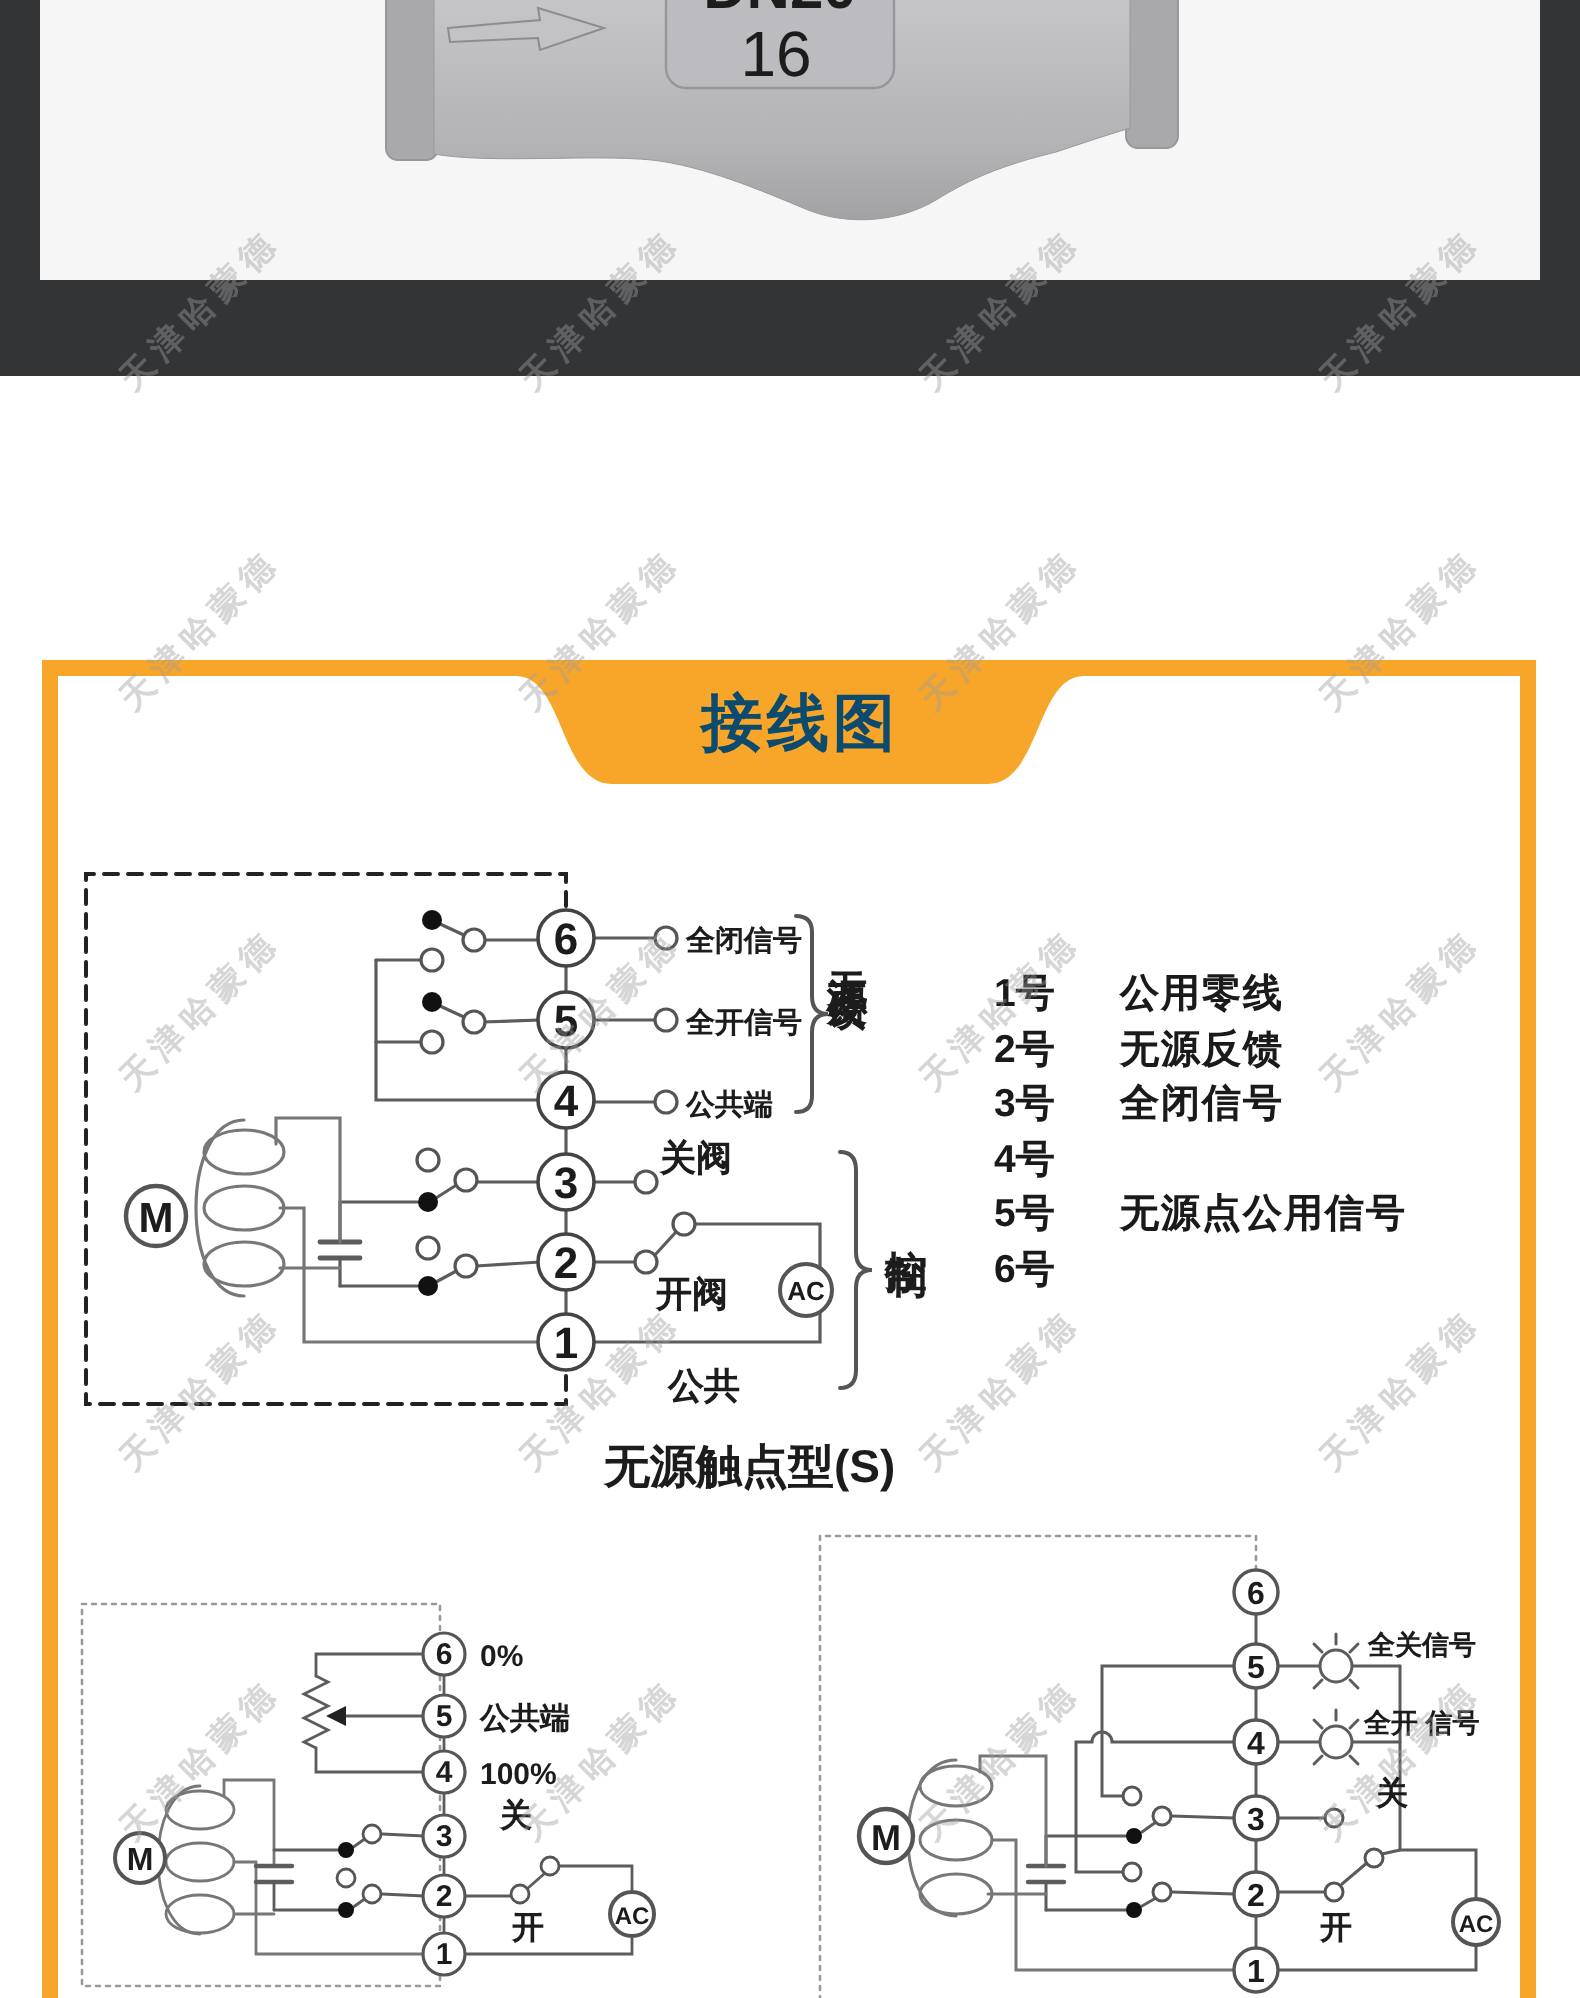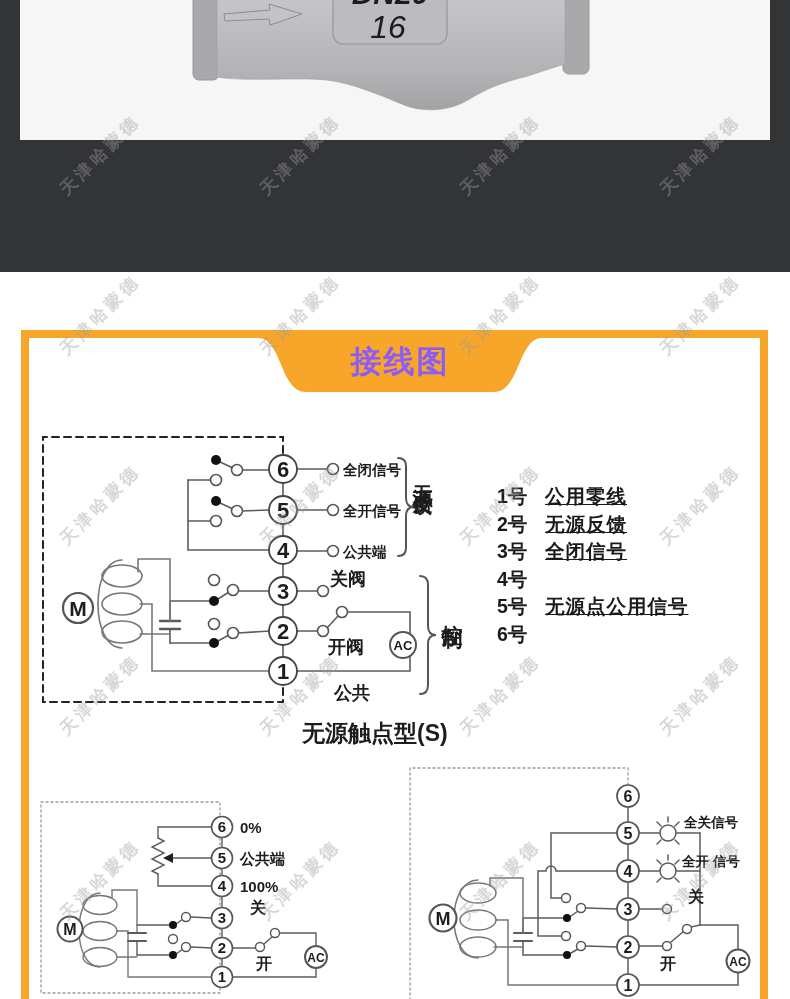--- a/index.html
+++ b/index.html
@@ -1,40 +1,40 @@
 <!DOCTYPE html>
 <html><head>
 <meta charset="utf-8">
 <style>
   html,body{margin:0;padding:0;background:#fff;}
   .page{position:relative;width:790px;height:999px;overflow:hidden;background:#fff;
         font-family:"Liberation Sans","DejaVu Sans",sans-serif;}
   
-  .top-section{position:absolute;left:0;top:0;width:790px;height:272px;background:#333436;font-style:italic;}
+  .top-section{position:absolute;left:0;top:0;width:790px;height:188px;background:#333436;}
   .photo-panel{position:absolute;left:20px;top:0;width:750px;height:140px;background:#f6f6f6;overflow:hidden;}
   
   
   .wiring-box{position:absolute;left:21px;top:330px;width:731px;height:669px;
               border-left:8px solid #F7A62A;border-right:8px solid #F7A62A;border-top:8px solid #F7A62A;
               background:#fff;}
   .ribbon-wrap{position:absolute;left:250px;top:330px;width:300px;height:64px;}
   .banner-title{position:absolute;left:250px;top:341px;width:300px;text-align:center;
-                font-size:31px;font-weight:bold;color:#8b5cf6;letter-spacing:2px;}
+                font-size:31px;font-weight:bold;color:#0c4a6e;letter-spacing:2px;}
   
   .diagrams{position:absolute;left:0;top:330px;width:790px;height:669px;}
   svg text{font-family:"Liberation Sans","DejaVu Sans",sans-serif;fill:#1c1c1c;}
   .vtext{position:absolute;writing-mode:vertical-rl;text-orientation:upright;
          font-weight:bold;color:#1c1c1c;letter-spacing:3px;}
   .vt-feedback{left:410px;top:470px;font-size:20px;}
   .vt-control{left:438px;top:608px;font-size:21px;}
   
   .term-list{position:absolute;left:497px;top:483px;}
   .term-row{display:flex;align-items:baseline;height:27.5px;font-size:19.5px;font-weight:bold;color:#1a1a1a;}
   .term-row .num{width:36px;}
-  .term-row .desc{margin-left:12px;letter-spacing:1px;text-decoration:underline;}
+  .term-row .desc{margin-left:27px;letter-spacing:1px;}
   
   .watermarks{position:absolute;left:0;top:0;width:790px;height:999px;pointer-events:none;z-index:40;}
   .wm{position:absolute;transform:translate(-50%,-50%) rotate(-45deg);
       font-size:17px;letter-spacing:4px;color:rgba(158,158,158,0.42);white-space:nowrap;font-weight:bold;}
 </style>
 </head>
 <body>
 
 <div class="page">
 

